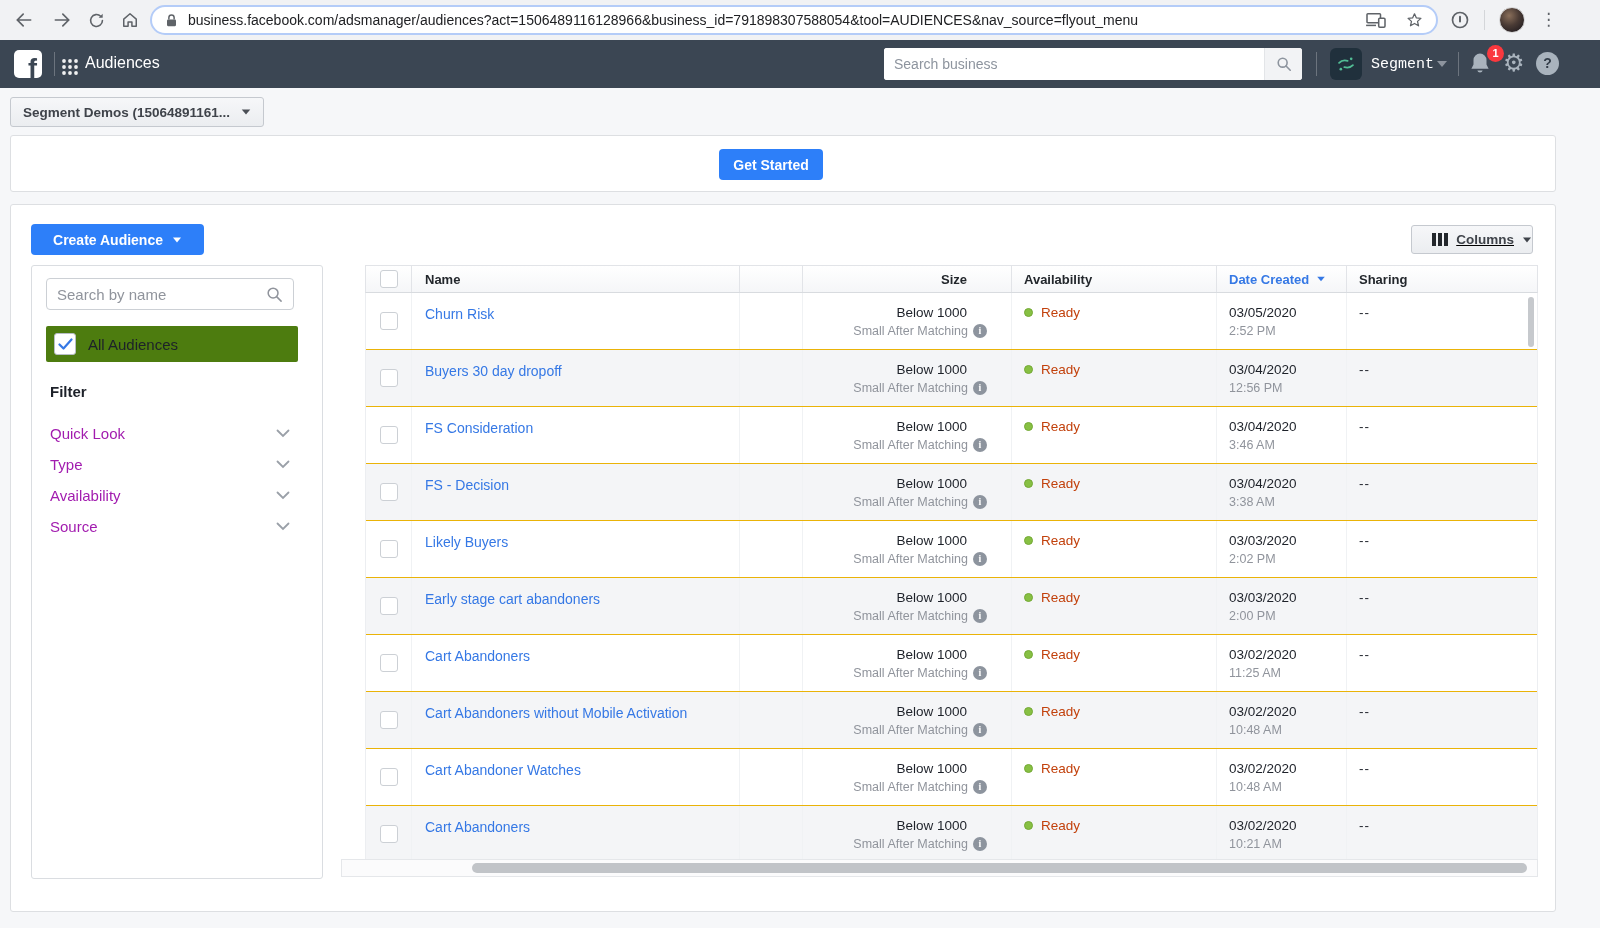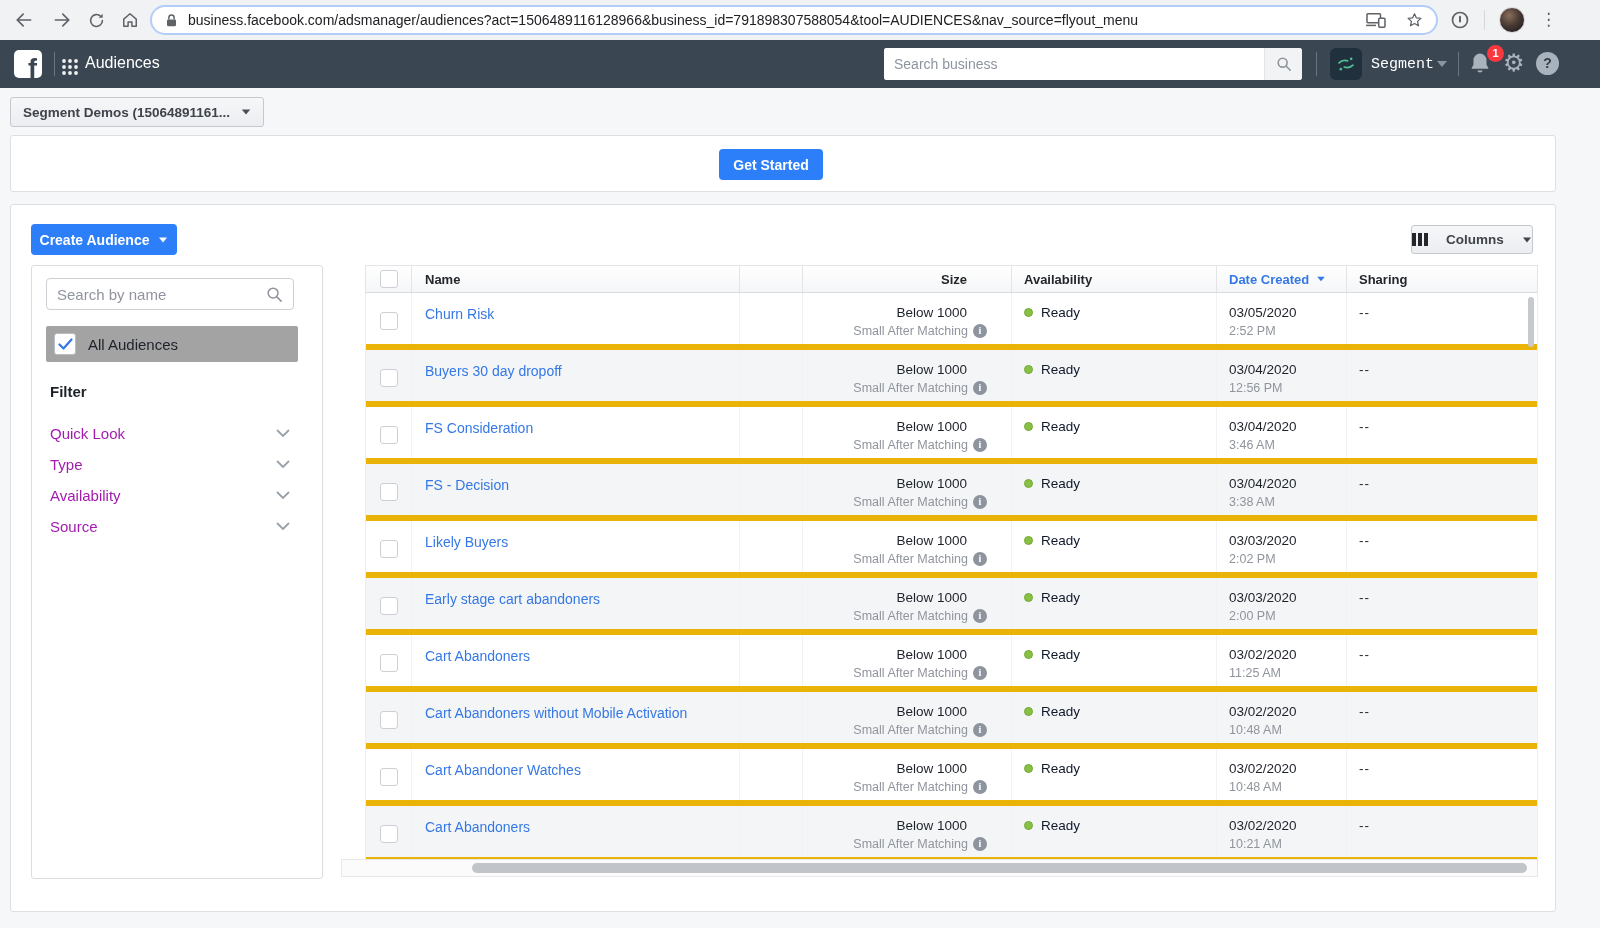--- a/index.html
+++ b/index.html
@@ -37,66 +37,66 @@
   
   .account-btn { position:absolute; left:10px; top:97px; width:254px; height:30px; background:linear-gradient(#f6f7f9,#ebedf0); border:1px solid #c5c9cf; border-radius:3px; display:flex; align-items:center; padding:0 12px; cursor:pointer; }
   .account-btn .lbl { font-size:13.5px; font-weight:bold; color:#3f434a; flex:1; white-space:nowrap; overflow:hidden; }
   .account-btn .caret { border-top-color:#4b4f56; transform:scale(.85); }
 
   .card { position:absolute; background:#fff; border:1px solid #dddfe2; border-radius:3px; }
   .card1 { left:10px; top:135px; width:1546px; height:57px; }
   .btn-blue { background:#2d7ff9; color:#fff; font-weight:bold; font-size:14px; border:none; border-radius:4px; display:flex; align-items:center; justify-content:center; cursor:pointer; }
   .get-started { position:absolute; left:708px; top:13px; width:104px; height:31px; }
   .card2 { left:10px; top:204px; width:1546px; height:708px; }
-  .create-btn { position:absolute; left:20px; top:19px; width:146px; height:31px; gap:9px; }
+  .create-btn { position:absolute; left:20px; top:19px; width:173px; height:31px; gap:9px; }
   .create-btn .caret { border-top-color:#fff; transform:scale(.8); }
-  .columns-btn { position:absolute; left:1400px; top:20px; width:122px; height:29px; background:linear-gradient(#f6f7f9,#ebedf0); border:1px solid #c5c9cf; border-radius:3px; display:flex; align-items:center; justify-content:space-between; gap:8px; cursor:pointer; }
+  .columns-btn { position:absolute; left:1400px; top:20px; width:122px; height:29px; background:linear-gradient(#f6f7f9,#ebedf0); border:1px solid #c5c9cf; border-radius:3px; display:flex; align-items:center; justify-content:flex-end; gap:8px; cursor:pointer;text-decoration:underline; }
   .columns-btn .txt { font-size:13.5px; font-weight:bold; color:#3f434a; }
   .columns-btn .caret { border-top-color:#3f434a; transform:scale(.8); }
   .bars { display:flex; gap:2px; }
   .bars i { width:4px; height:13px; background:#23272c; }
 
   
   .sidebar { position:absolute; left:20px; top:60px; width:292px; height:614px; background:#fff; border:1px solid #dadde1; border-radius:3px; }
   .side-search { position:absolute; left:14px; top:12px; width:248px; height:32px; border:1px solid #ccd0d5; border-radius:4px; display:flex; align-items:center; padding:0 10px; }
   .side-search input { flex:1; border:none; outline:none; font-size:15px; color:#1d2129; min-width:0; }
   .side-search input::placeholder { color:#90949c; }
-  .all-aud { position:absolute; left:14px; top:60px; width:252px; height:36px; background:#a3a3a3; border-radius:2px; display:flex; align-items:center; padding:0 8px; cursor:pointer; }
+  .all-aud { position:absolute; left:14px; top:60px; width:252px; height:36px; background:#4d7c0f; border-radius:2px; display:flex; align-items:center; padding:0 8px; cursor:pointer; }
   .cb-big { width:22px; height:22px; background:#fff; border:1px solid #b8bec6; border-radius:3px; display:flex; align-items:center; justify-content:center; }
   .all-aud .txt { font-size:15px; color:#1d2129; margin-left:12px; }
   .filter-title { position:absolute; left:18px; top:117px; font-size:15px; font-weight:bold; color:#1d2129; }
   .filter-list { position:absolute; left:0; top:152px; width:276px; }
   .filter-item { height:31px; display:flex; align-items:center; justify-content:space-between; padding:0 18px; cursor:pointer; }
   .filter-item .txt { font-size:15px; color:#a21caf; }
 
   
   .table { position:absolute; left:330px; top:60px; width:1197px; height:616px;padding-left:24px; }
   .thead, .trow { display:grid; grid-template-columns:45px 328px 63px 209px 205px 130px 1fr; }
   .thead { height:28px; background:linear-gradient(#ffffff,#f5f6f8); border:1px solid #e2e4e8; border-bottom:1px solid #d8dbdf; }
   .thead .hcell { display:flex; align-items:center; font-size:13px; font-weight:bold; color:#23272c; border-left:1px solid #e2e4e8; padding:0 12px; }
   .thead .hcell:first-child { border-left:none; justify-content:center; padding:0; }
   .thead .h-name { padding-left:13px; }
   .thead .h-size { justify-content:flex-end; padding-right:44px; }
   .thead .h-date { color:#3578e5; gap:7px; cursor:pointer; }
   .thead .h-date .caret { border-top-color:#3578e5; transform:scale(.75); }
   .tbody { position:relative; height:566px; overflow:hidden; border-left:1px solid #eceef1; border-right:1px solid #eceef1; }
-  .trow { height:57px; background:#fff; border-bottom:6px solid #eab308; }
+  .trow { height:57px; background:#fff; border-bottom:1px solid #eab308; }
   .trow.alt { background:#f4f5f7; }
   .trow .cell { border-left:1px solid #f0f2f4; padding-top:12px; }
   .trow .cell:first-child { border-left:none; display:flex; justify-content:center; align-items:flex-start; padding-top:19px; }
   .cb { width:18px; height:18px; background:#fff; border:1px solid #ccd0d5; border-radius:3px; display:inline-block; cursor:pointer; }
   .c-name { padding-left:13px; }
   .alink { font-size:14px; color:#3578e5; text-decoration:none; cursor:pointer; }
   .c-size { text-align:right; }
   .size-l1 { font-size:13.5px; color:#1d2129; padding-right:44px; }
   .size-l2 { font-size:12.5px; color:#90949c; padding-right:24px; margin-top:4px; display:flex; justify-content:flex-end; align-items:center; gap:5px; }
   .info-ic { width:14px; height:14px; border-radius:50%; background:#8d949e; color:#fff; font-size:10px; font-weight:bold; font-family:"Liberation Serif",serif; text-align:center; line-height:14px; display:inline-block; cursor:pointer; }
   .c-status { padding-left:12px; padding-top:16px; display:flex; align-items:flex-start; gap:8px; }
   .dot { width:9px; height:9px; border-radius:50%; background:#87c043; border:1px solid #74a935; margin-top:3px; }
-  .c-status .txt { font-size:13.5px; color:#0f172a; }
+  .c-status .txt { font-size:13.5px; color:#c2410c; }
   .c-date { padding-left:12px; }
   .date-l1 { font-size:13.5px; color:#1d2129; }
   .date-l2 { font-size:12.5px; color:#90949c; margin-top:4px; }
   .c-share { padding-left:12px; font-size:13.5px; color:#1d2129; letter-spacing:1px; }
   .vscroll { position:absolute; right:4px; top:32px; width:6px; height:50px; background:#c6c9cd; border-radius:3px; cursor:pointer; }
   .hscroll { position:absolute; left:0; top:594px; width:1197px; height:18px; background:#fbfbfc; border:1px solid #e5e7ea; }
   .hthumb { position:absolute; left:130px; top:3px; width:1055px; height:10px; background:#c1c4c8; border-radius:5px; cursor:pointer; }
 </style>
 </head>
 <body>

